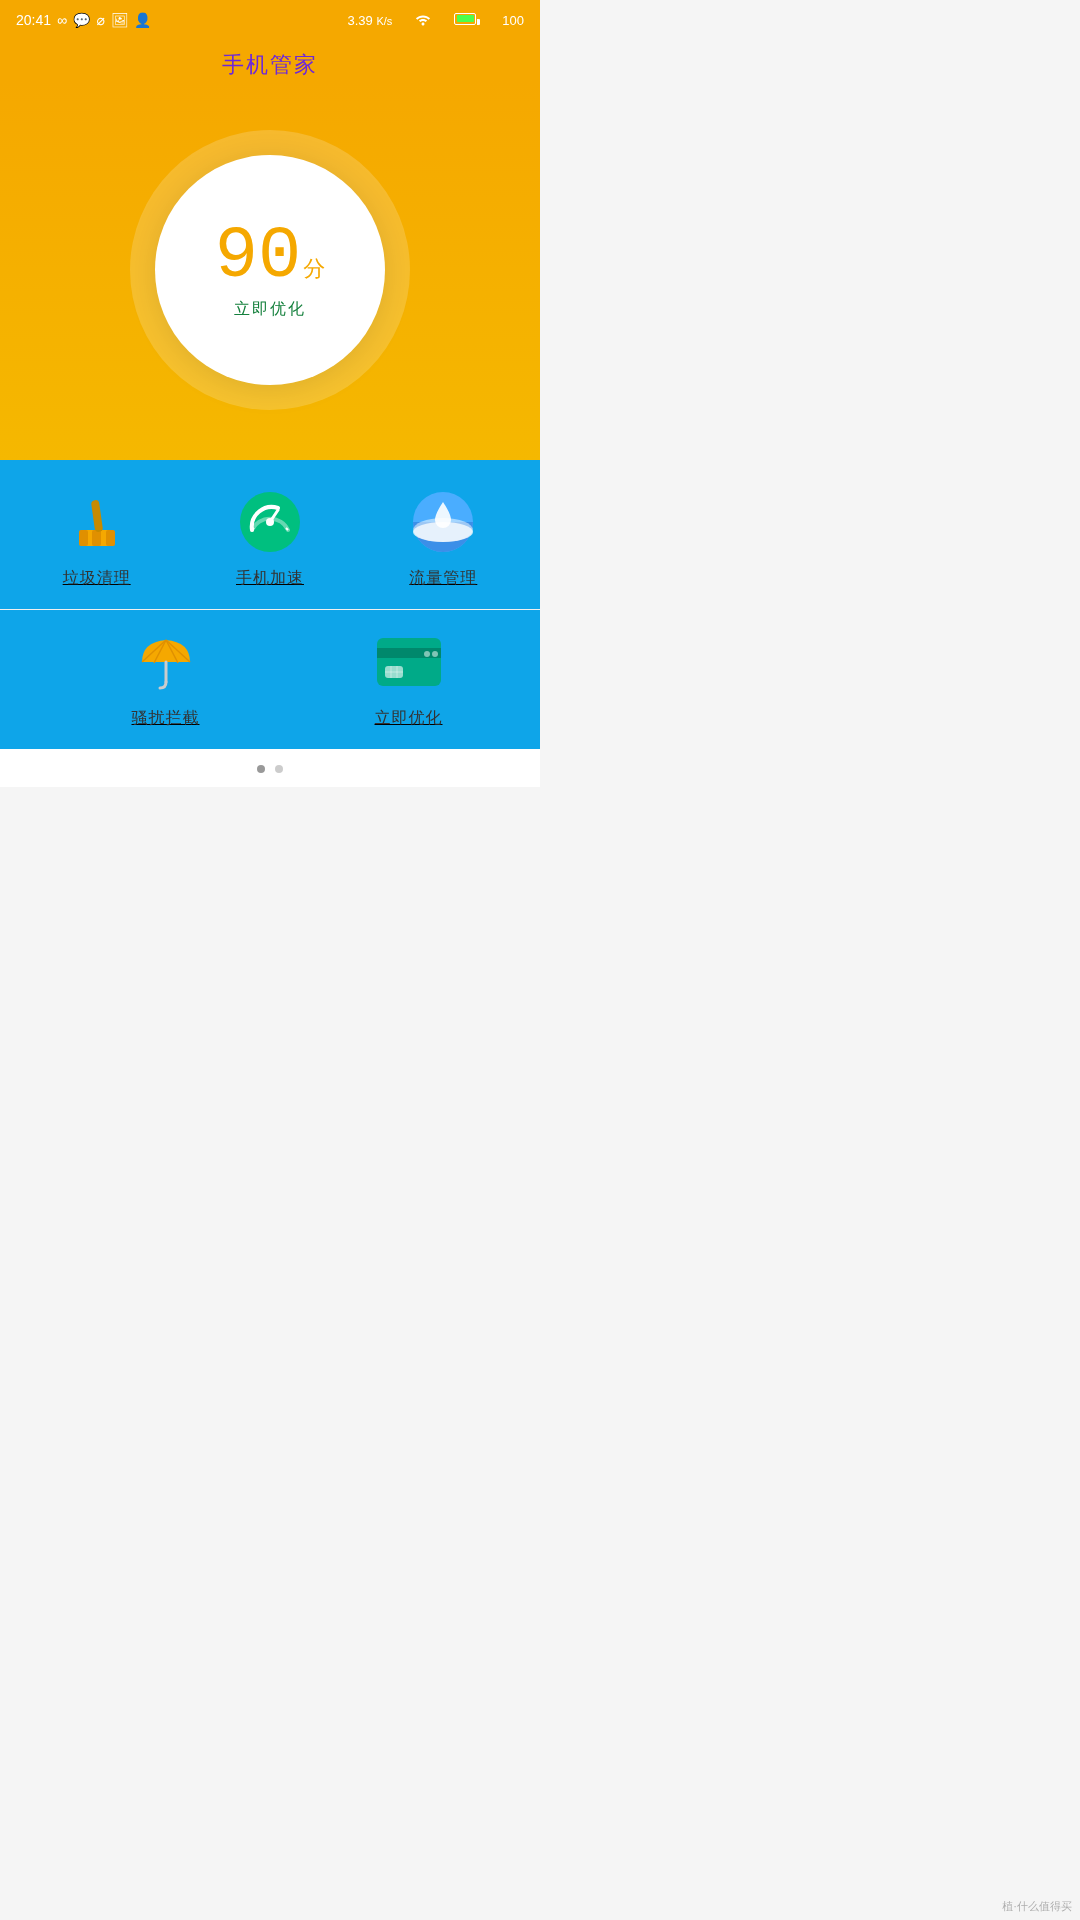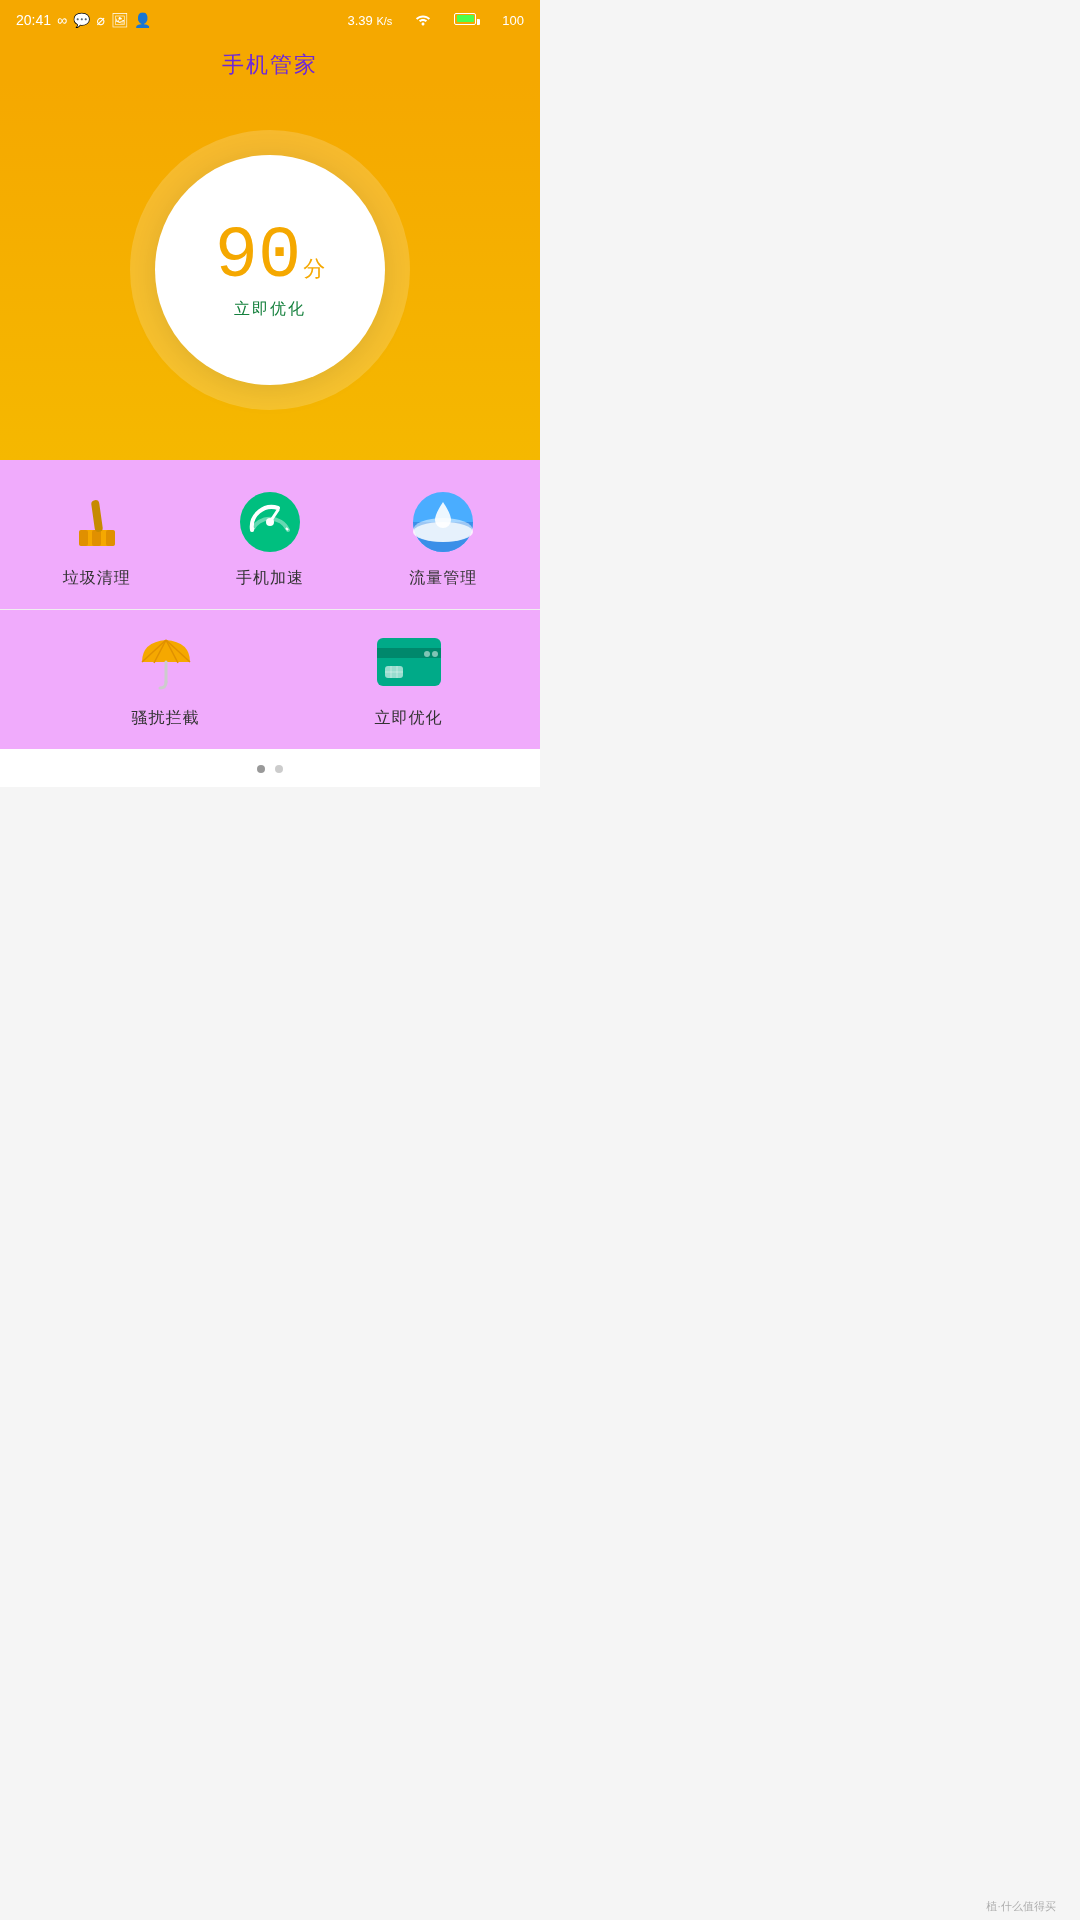--- a/index.html
+++ b/index.html
@@ -134,22 +134,23 @@
 
     .score-subtitle {
       font-size: 16px;
       color: #15803d;
       margin-top: 6px;
       letter-spacing: 2px;
     }
 
     
     .grid-section {
-      background: #f0abfc;
+      background: #0ea5e9;
       width: 100%;
+      text-decoration: underline;
     }
 
     .grid-row {
       display: flex;
       align-items: center;
       justify-content: space-around;
       padding: 30px 10px 20px 10px;
     }
 
     .grid-row + .grid-row {
@@ -197,21 +198,21 @@
       background: #ccc;
     }
     .dot.active {
       background: #999;
     }
 
     
     .watermark {
       position: fixed;
       bottom: 6px;
-      right: 24px;
+      right: 8px;
       font-size: 11px;
       color: rgba(0,0,0,0.3);
     }
   </style>
 </head>
 <body>
 
 <div class="status-bar">
   <div class="status-left">
     <span>20:41</span>

